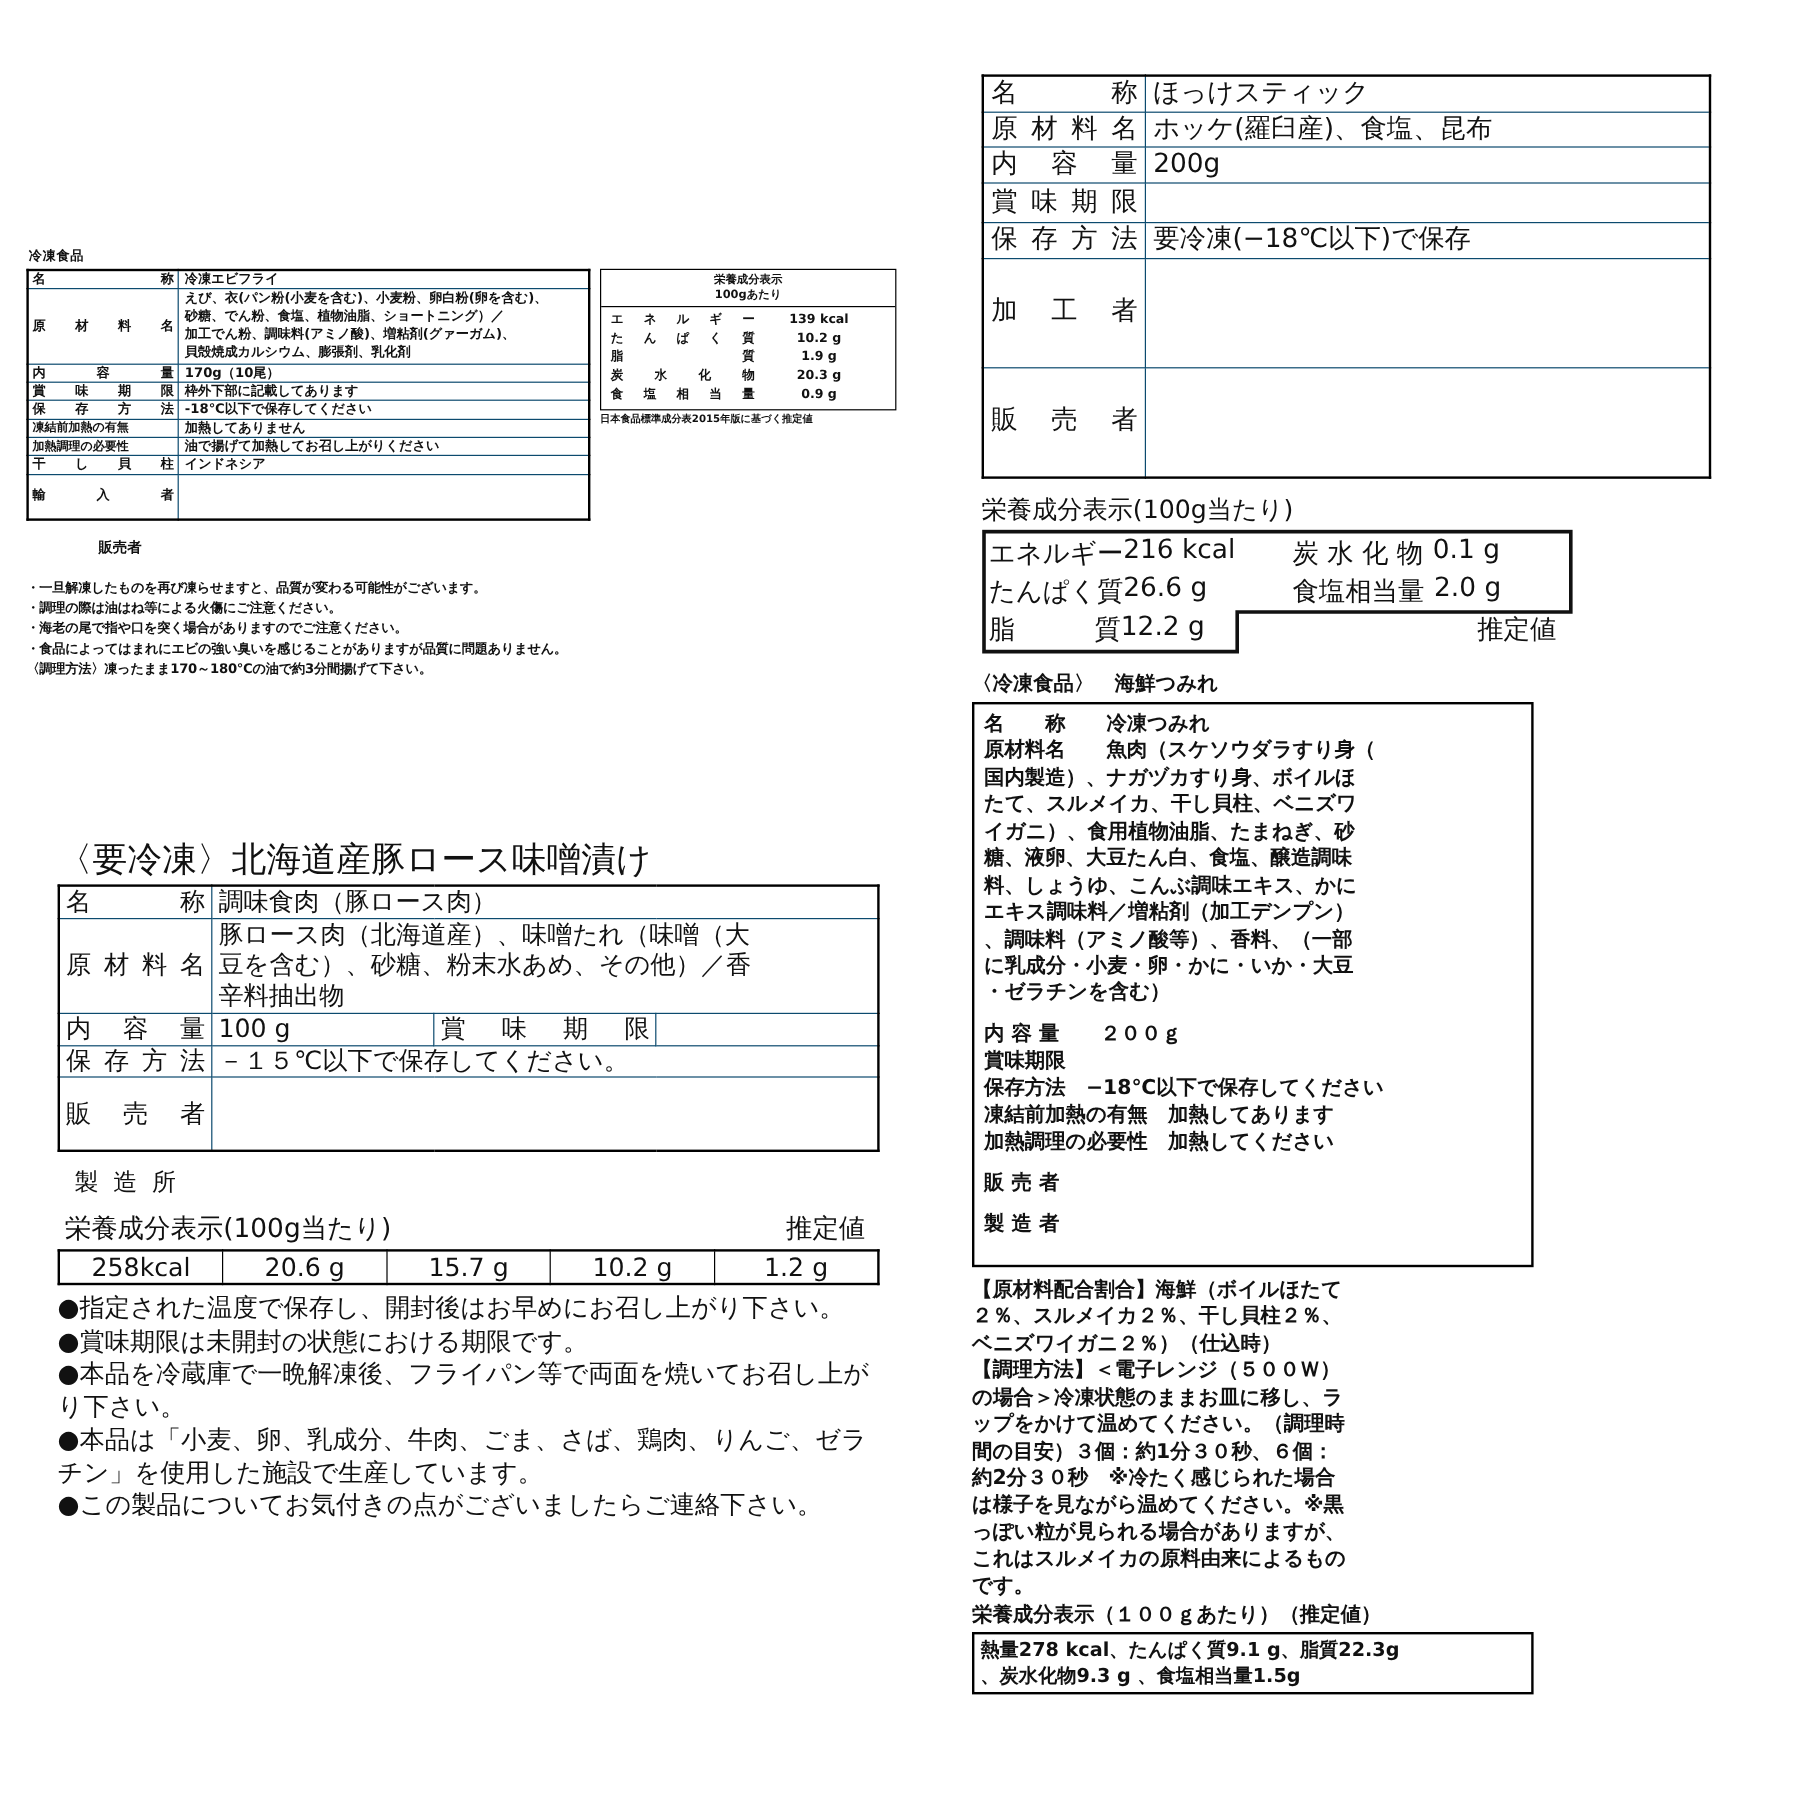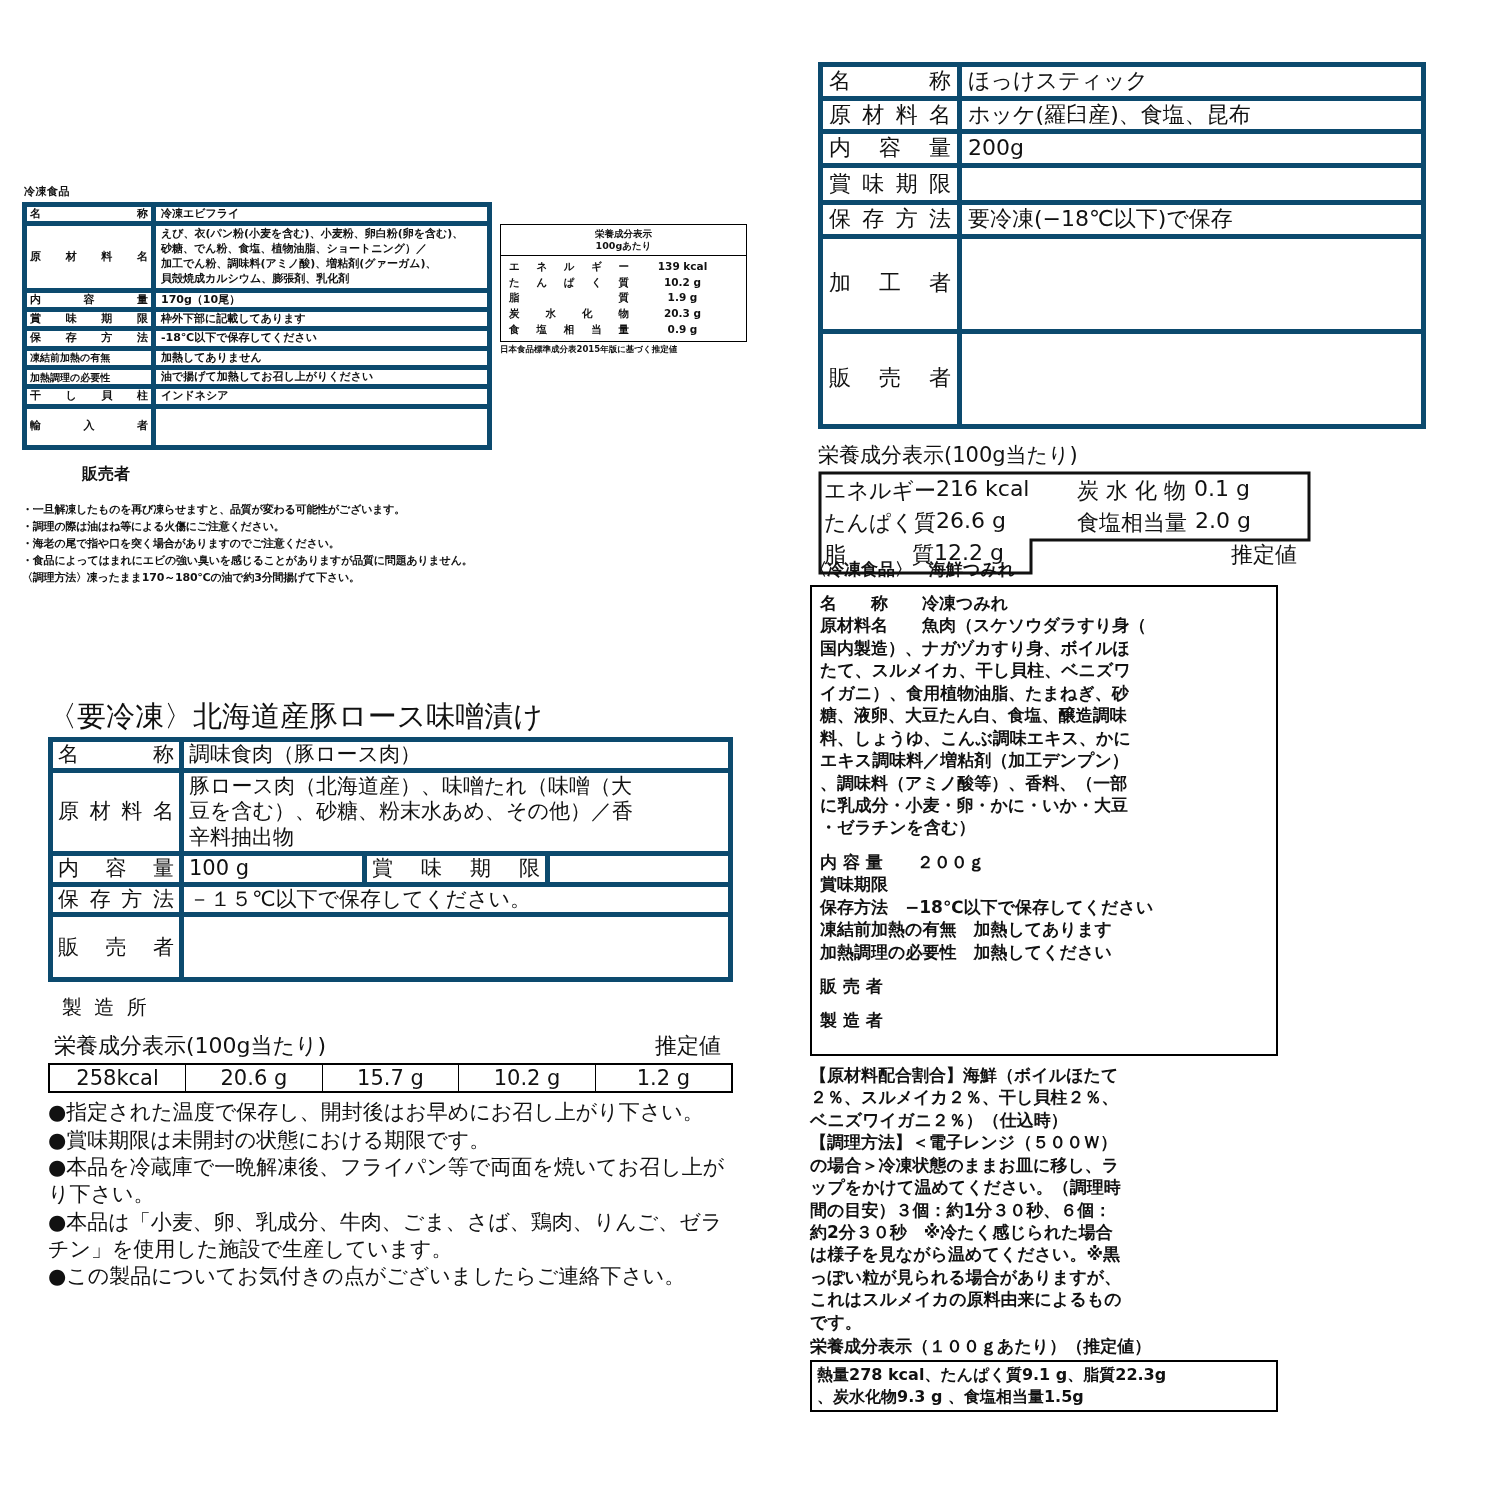--- a/index.html
+++ b/index.html
@@ -15,45 +15,45 @@
   }
   .panel { position: absolute; }
 
   
   table.lbl {
     border-collapse: collapse;
     width: 100%;
     table-layout: fixed;
   }
   table.lbl td {
-    border: 5px solid #0c4a6e;
+    border: 1px solid #0c4a6e;
     padding: 1px 3px;
     vertical-align: middle;
     line-height: 1.12;
   }
   .ctr { text-align: center; }
   .spread {
     text-align: justify;
     text-align-last: justify;
   }
 
   
-  #p1 { left: 22px; top: 184px; width: 470px; }
+  #p1 { left: 22px; top: 206px; width: 470px; }
   #p1 .cap {
     font-size: 11px; font-weight: bold; letter-spacing: .5px;
     margin: 0 0 3px 2px;
   }
   #p1 table.lbl { border: 2px solid #000; }
   #p1 table.lbl td { font-size: 11px; font-weight: bold; }
   #p1 .k { width: 118px; text-align: left; letter-spacing: 0px; }
   #p1 .v { padding-left: 5px; }
   #p1 .ing { line-height: 1.35; font-size: 10.5px; }
   #p1 .tall { height: 34px; }
   #p1 .seller {
-    font-size: 16px; font-weight: bold;
+    font-size: 12px; font-weight: bold;
     margin: 14px 0 0 60px;
   }
   #p1 .notes {
     margin-top: 16px; font-size: 11px; font-weight: bold;
     line-height: 1.55; letter-spacing: -0.2px;
   }
 
   
   #p1n { left: 500px; top: 224px; width: 247px; }
   #p1n .nbox { border: 1.5px solid #000; }

